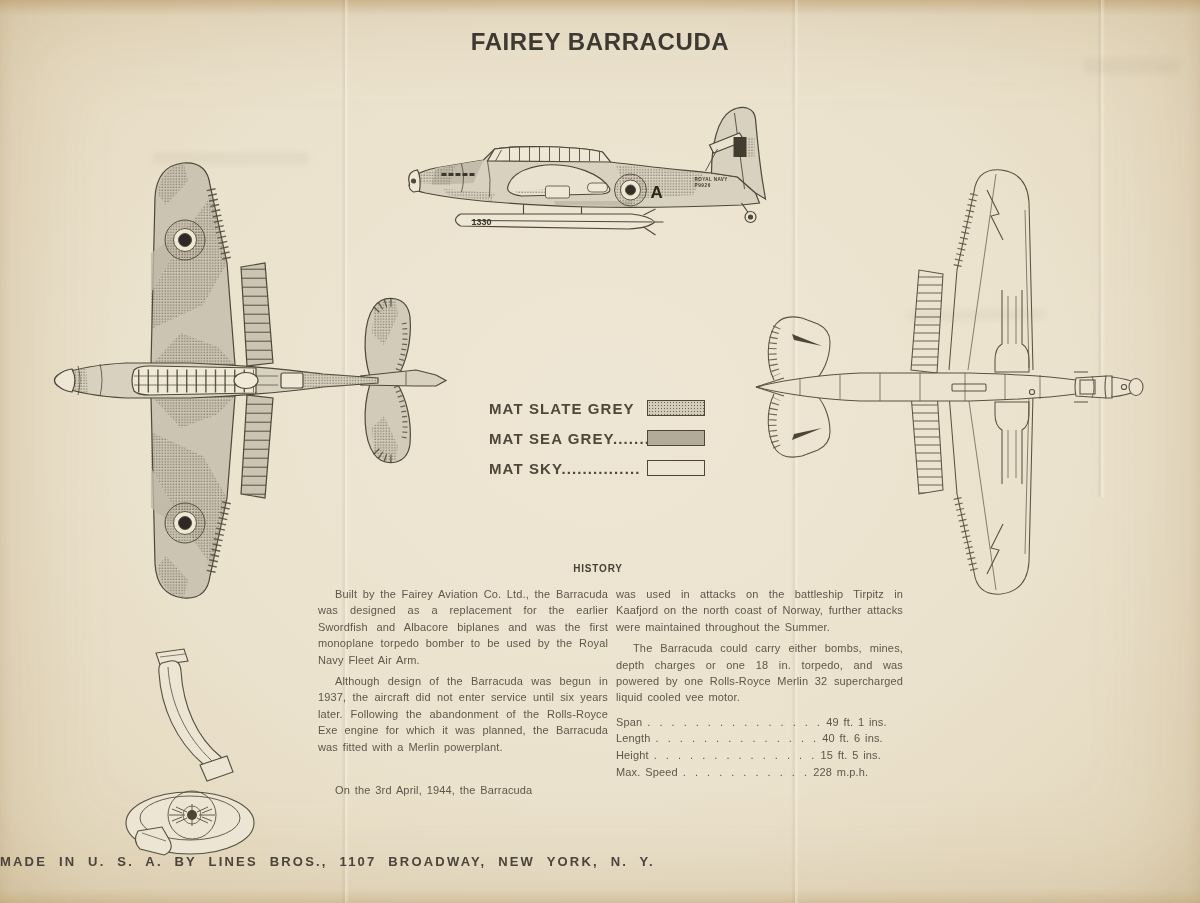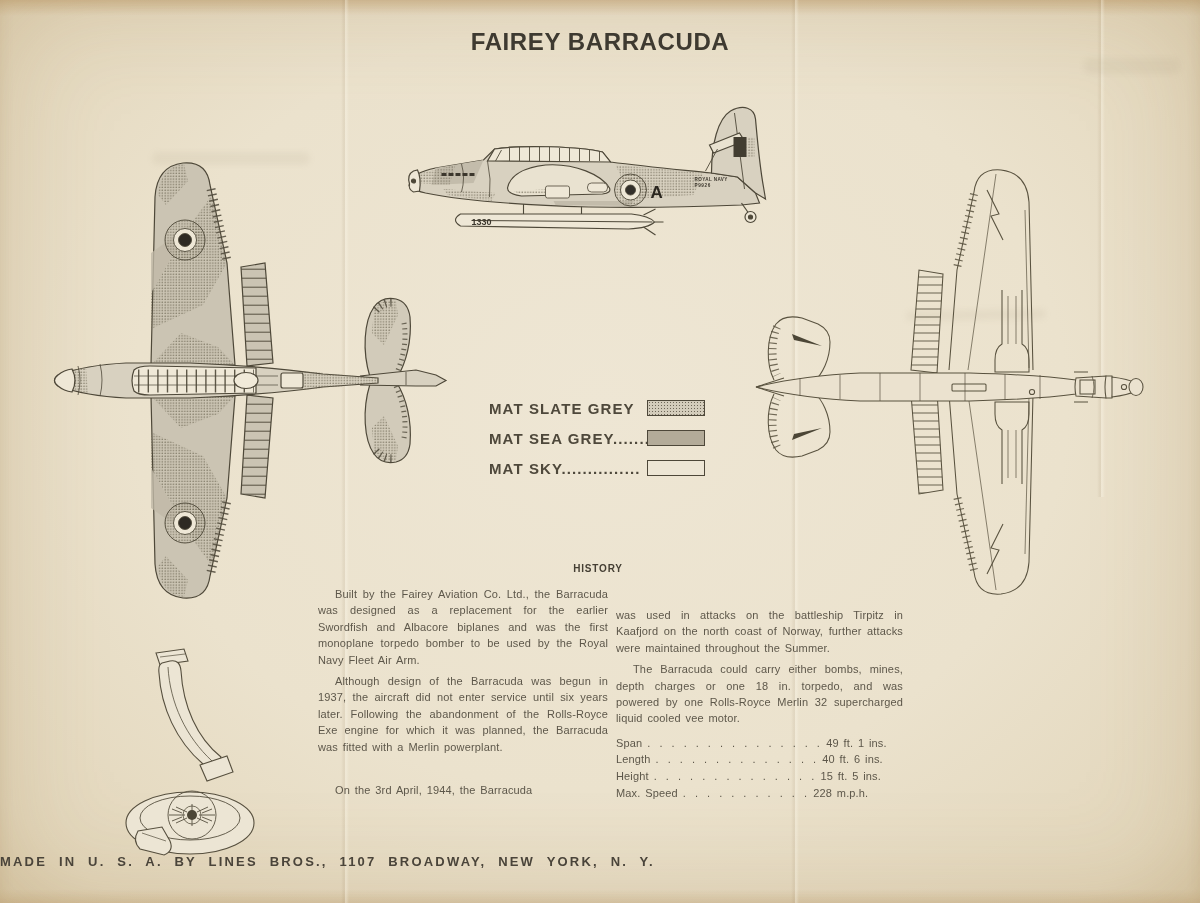--- a/index.html
+++ b/index.html
@@ -35,21 +35,21 @@
   .swatch{display:inline-block;width:56px;height:14px;border:1.6px solid #4d4739;}
   .sw-slate{background-color:#d3ccbb;background-image:radial-gradient(circle,#6d6657 26%,transparent 28%);background-size:3px 3px;}
   .sw-sea{background:#b3ab99;}
   .sw-sky{background:#ede6d5;}
 
   .history-head{position:absolute;left:318px;top:563px;width:560px;text-align:center;
     font-size:10px;font-weight:bold;letter-spacing:.8px;color:#453f34;}
   .col{position:absolute;top:586px;font-size:11px;line-height:16.4px;color:#5d574a;
     text-align:justify;word-spacing:1.6px;letter-spacing:.15px;}
   .col-left{left:318px;width:290px;}
-  .col-right{left:616px;width:287px;margin-top:21px;}
+  .col-right{left:616px;width:287px;}
   .col p{margin:0 0 5px;text-indent:17px;}
   .col p.no-indent{text-indent:0;}
   .col p.gap-top{margin-top:27px;}
   .specs{margin-top:8px;}
   .spec-row{white-space:nowrap;line-height:16.6px;}
   .spec-dots{letter-spacing:2.2px;margin:0 4px 0 5px;}
 
   .footer{position:absolute;top:854px;left:0;width:100%;text-align:left;
     font-size:13px;font-weight:bold;letter-spacing:2.2px;word-spacing:6px;color:#4a443a;}
   .ink{stroke:#4e4839;}

